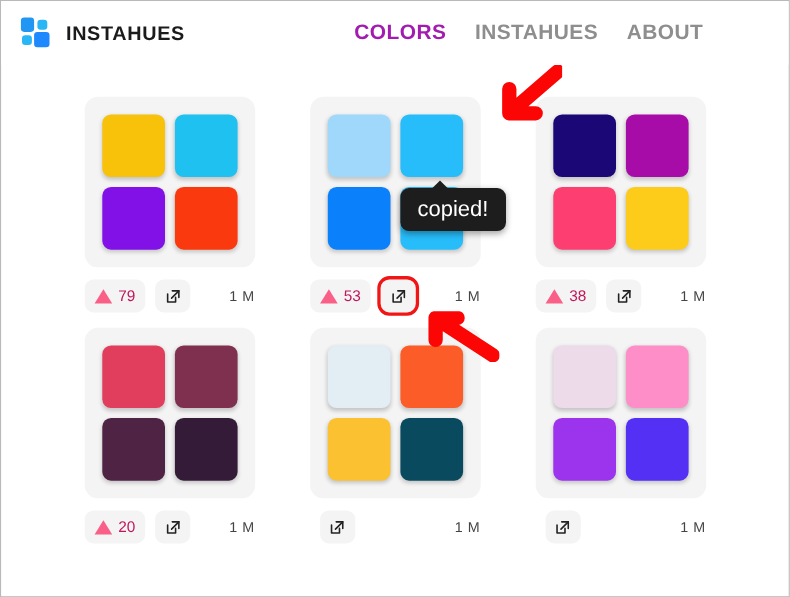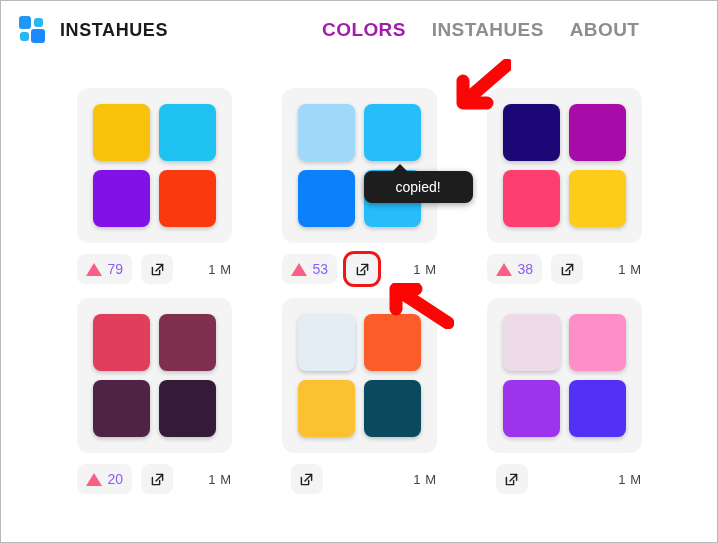--- a/index.html
+++ b/index.html
@@ -127,21 +127,21 @@
     gap: 6px;
   }
   .tri {
     width: 0; height: 0;
     border-left: 8px solid transparent;
     border-right: 8px solid transparent;
     border-bottom: 13px solid #fa5f87;
   }
   .likes-count {
     font-size: 14px;
-    color: #8b5cf6;
+    color: #be185d;
   }
   .chip-share {
     width: 32px;
     margin-left: 9px;
     position: relative;
   }
   .chip-share.highlighted {
     outline: 3px solid #f01616;
     outline-offset: 0px;
   }
@@ -151,22 +151,22 @@
     font-size: 13px;
     color: #444444;
     letter-spacing: 0.5px;
   }
 
   
   .tooltip {
     position: absolute;
     background: #1d1d1d;
     color: #ffffff;
-    font-size: 14px;
-    padding: 8px 32px;
+    font-size: 20px;
+    padding: 8px 16px;
     border-radius: 8px;
     white-space: nowrap;
     z-index: 30;
     box-shadow: 0 2px 6px rgba(0,0,0,0.35);
   }
   .tooltip::after {
     content: "";
     position: absolute;
     top: -7px;
     left: 28px;

